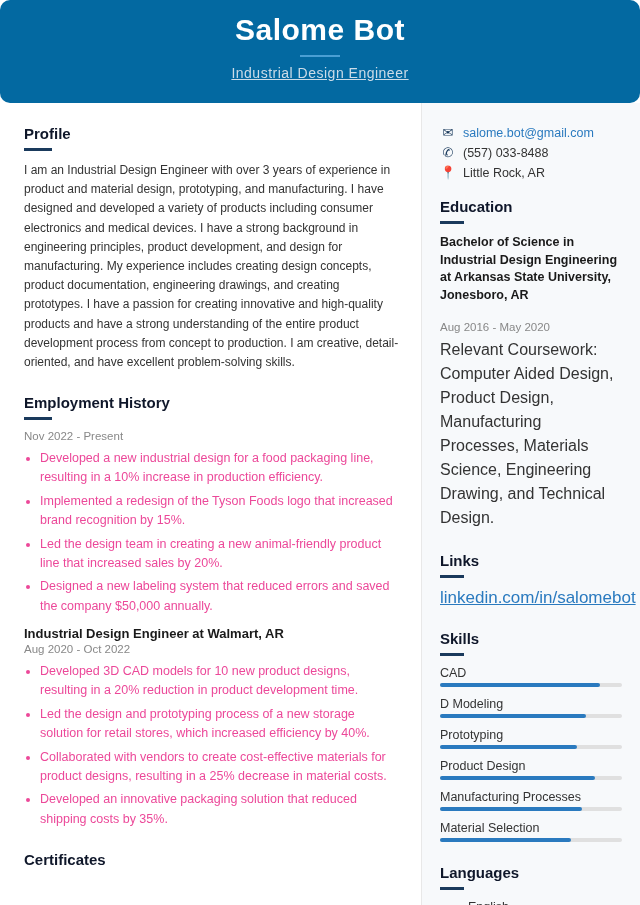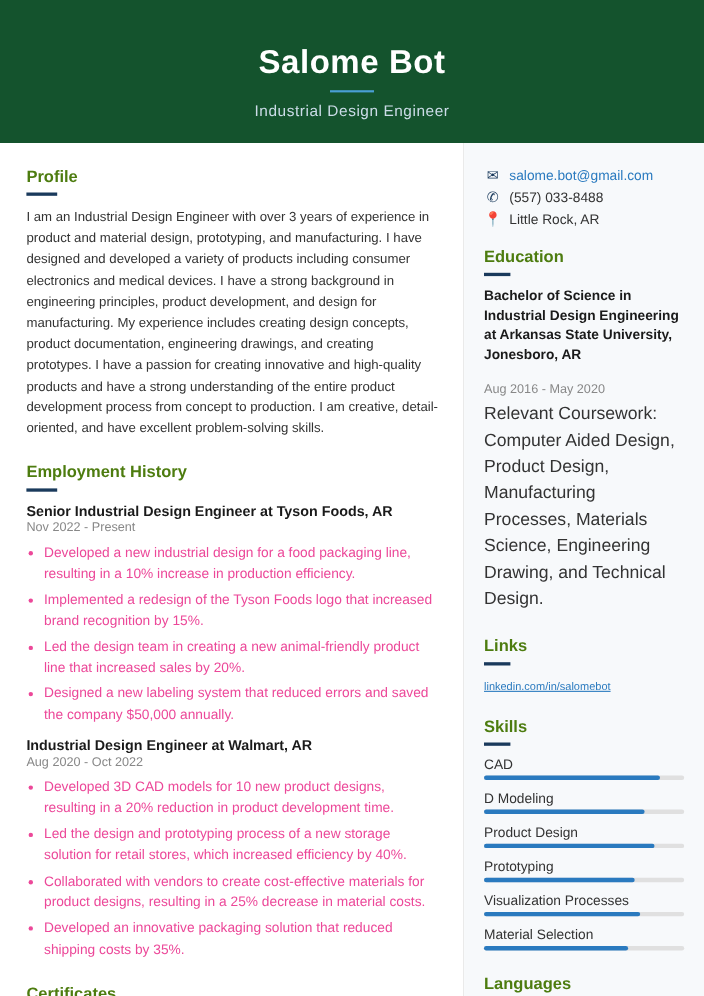--- a/index.html
+++ b/index.html
@@ -11,41 +11,43 @@
       justify-content: center;
       align-items: flex-start;
     }
     .resume {
       width: 640px;
       background: #fff;
       display: flex;
       flex-direction: column;
     }
     .header {
-      background: #14532d;
+      background: #0369a1;
       color: #fff;
       text-align: center;
-      padding: 40px 20px 22px;
+      padding: 13px 20px 22px;
+      border-radius: 10px;
     }
     .header-name {
       font-size: 30px;
       font-weight: bold;
       letter-spacing: 0.5px;
     }
     .header-divider {
       width: 40px;
       height: 2px;
       background: #4a9fd4;
       margin: 8px auto 8px;
     }
     .header-title {
       font-size: 14px;
       font-weight: normal;
       color: #ccdce8;
       letter-spacing: 0.5px;
+      text-decoration: underline;
     }
     .body {
       display: flex;
       flex-direction: row;
       flex: 1;
     }
     .left-col {
       flex: 1;
       padding: 22px 22px 22px 24px;
       border-right: 1px solid #e8e8e8;
@@ -54,21 +56,21 @@
       width: 218px;
       padding: 22px 18px 22px 18px;
       background: #f7f9fb;
     }
     .section {
       margin-bottom: 22px;
     }
     .section-title {
       font-size: 15px;
       font-weight: bold;
-      color: #4d7c0f;
+      color: #0f172a;
       margin-bottom: 6px;
     }
     .section-divider {
       width: 28px;
       height: 3px;
       background: #1a3a5c;
       margin-bottom: 10px;
     }
     .profile-text {
       font-size: 12px;
@@ -127,21 +129,21 @@
       color: #888;
       margin-bottom: 5px;
     }
     .edu-coursework {
       font-size: 16px;
       color: #333;
       line-height: 1.5;
     }
     .link-item {
       color: #2a7abf;
-      font-size: 10px;
+      font-size: 17px;
       text-decoration: underline;
     }
     .skill-item {
       margin-bottom: 10px;
     }
     .skill-name {
       font-size: 12.5px;
       color: #333;
       margin-bottom: 3px;
     }
@@ -205,21 +207,20 @@
         <div class="section-title">Profile</div>
         <div class="section-divider"></div>
         <div class="profile-text">I am an Industrial Design Engineer with over 3 years of experience in product and material design, prototyping, and manufacturing. I have designed and developed a variety of products including consumer electronics and medical devices. I have a strong background in engineering principles, product development, and design for manufacturing. My experience includes creating design concepts, product documentation, engineering drawings, and creating prototypes. I have a passion for creating innovative and high-quality products and have a strong understanding of the entire product development process from concept to production. I am creative, detail-oriented, and have excellent problem-solving skills.</div>
       </div>
 
       <div class="section">
         <div class="section-title">Employment History</div>
         <div class="section-divider"></div>
 
         <div>
-          <div class="job-title">Senior Industrial Design Engineer at Tyson Foods, AR</div>
           <div class="job-date">Nov 2022 - Present</div>
           <ul class="job-bullets">
             <li>Developed a new industrial design for a food packaging line, resulting in a 10% increase in production efficiency.</li>
             <li>Implemented a redesign of the Tyson Foods logo that increased brand recognition by 15%.</li>
             <li>Led the design team in creating a new animal-friendly product line that increased sales by 20%.</li>
             <li>Designed a new labeling system that reduced errors and saved the company $50,000 annually.</li>
           </ul>
         </div>
 
         <div>
@@ -282,33 +283,33 @@
             <div class="skill-bar-fill" style="width:88%"></div>
           </div>
         </div>
         <div class="skill-item">
           <div class="skill-name">D Modeling</div>
           <div class="skill-bar-bg">
             <div class="skill-bar-fill" style="width:80%"></div>
           </div>
         </div>
         <div class="skill-item">
+          <div class="skill-name">Prototyping</div>
+          <div class="skill-bar-bg">
+            <div class="skill-bar-fill" style="width:75%"></div>
+          </div>
+        </div>
+        <div class="skill-item">
           <div class="skill-name">Product Design</div>
           <div class="skill-bar-bg">
             <div class="skill-bar-fill" style="width:85%"></div>
           </div>
         </div>
         <div class="skill-item">
-          <div class="skill-name">Prototyping</div>
-          <div class="skill-bar-bg">
-            <div class="skill-bar-fill" style="width:75%"></div>
-          </div>
-        </div>
-        <div class="skill-item">
-          <div class="skill-name">Visualization Processes</div>
+          <div class="skill-name">Manufacturing Processes</div>
           <div class="skill-bar-bg">
             <div class="skill-bar-fill" style="width:78%"></div>
           </div>
         </div>
         <div class="skill-item">
           <div class="skill-name">Material Selection</div>
           <div class="skill-bar-bg">
             <div class="skill-bar-fill" style="width:72%"></div>
           </div>
         </div>

